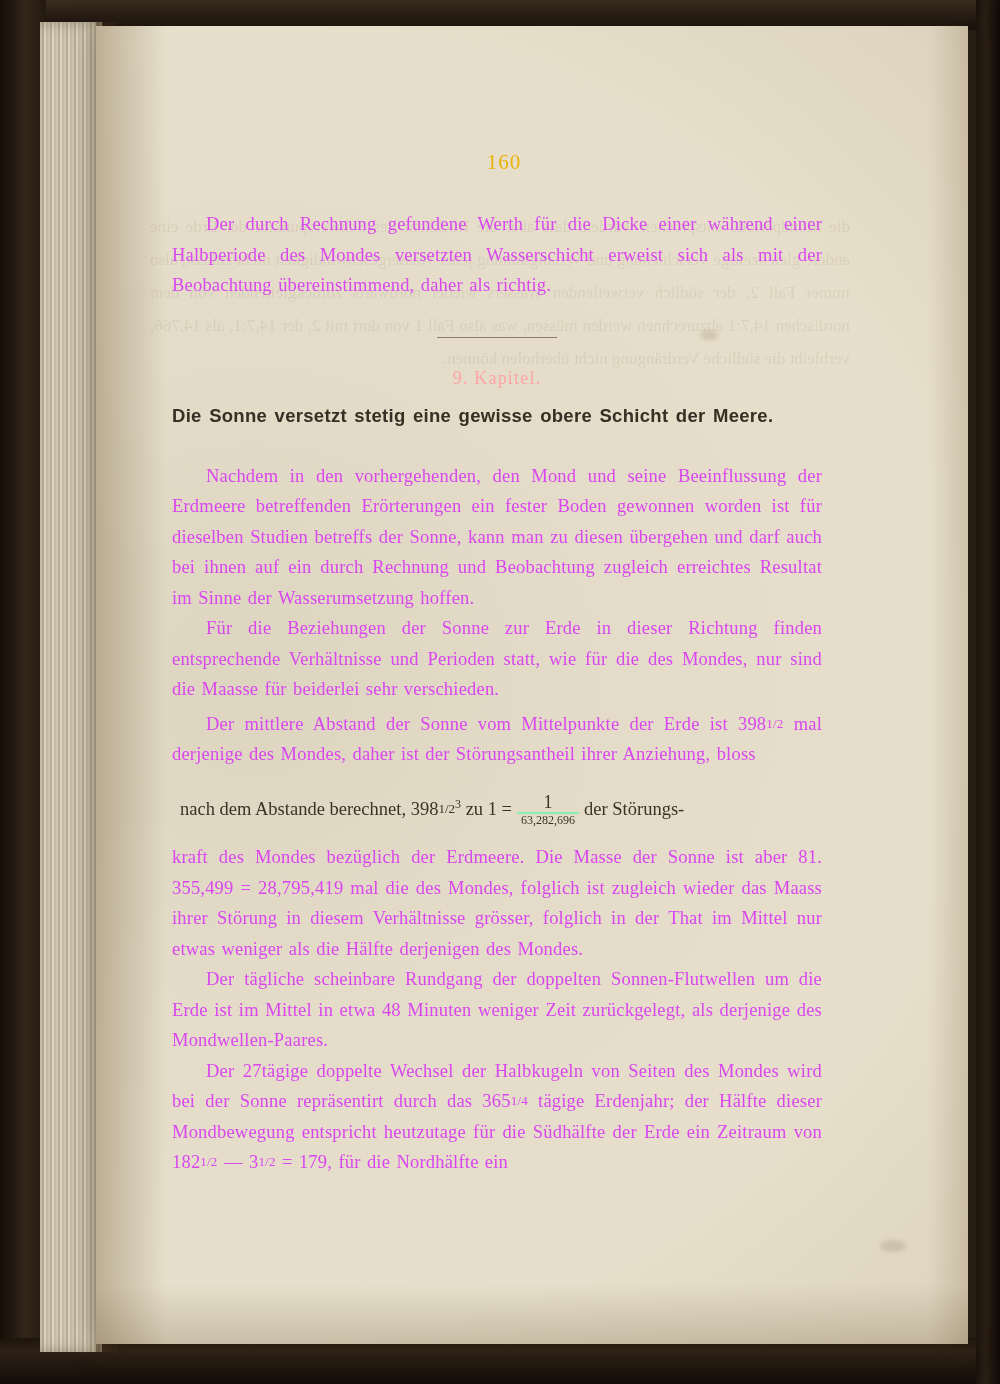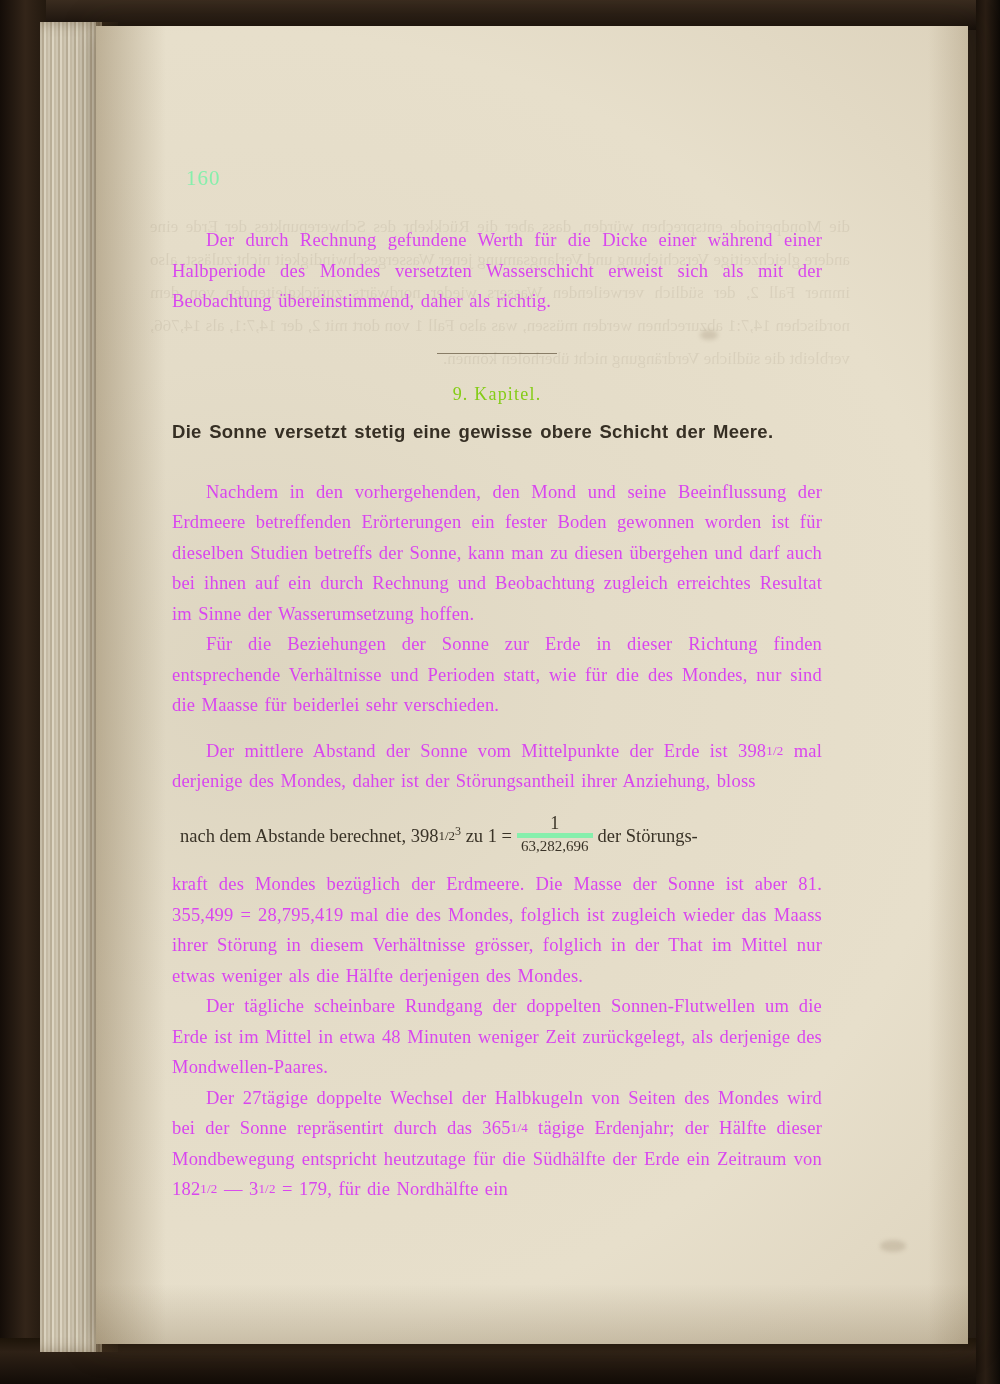--- a/index.html
+++ b/index.html
@@ -115,27 +115,26 @@
 
   
   .text-col {
     position: absolute;
     left: 172px;
     top: 150px;
     width: 650px;
     color: #3a3327;
   }
   .folio {
-    text-align: left;
+    text-align: center;
     font-size: 21px;
     letter-spacing: 1px;
-    color: #86efac;
+    color: #eab308;
     margin-bottom: 34px;
     margin-left: 14px;
-    margin-top: 16px;
   }
   p.para {
     margin: 0 0 0 0;
     font-size: 18.5px;
     line-height: 30.5px;
     text-align: justify;
     text-indent: 34px;
     color: #d946ef;
     letter-spacing: 0.2px;
     word-spacing: 1.5px;
@@ -144,21 +143,21 @@
     width: 120px;
     height: 0;
     border-top: 1px solid #6a5c45;
     margin: 36px auto 30px auto;
     opacity: 0.75;
   }
   .chapter-num {
     text-align: center;
     font-size: 18px;
     letter-spacing: 1.2px;
-    color: #84cc16;
+    color: #fca5a5;
     margin-bottom: 16px;
   }
   .chapter-title {
     font-family: "Liberation Sans", sans-serif;
     font-weight: bold;
     font-size: 18.5px;
     letter-spacing: 0.3px;
     color: #362f24;
     margin-bottom: 34px;
     word-spacing: 2px;
@@ -166,21 +165,21 @@
 
   
   .frac {
     display: inline-block;
     vertical-align: -0.55em;
     text-align: center;
     line-height: 1.15;
     margin: 0 5px;
   }
   .frac .num { display: block; font-size: 18px; padding: 0 6px; }
-  .frac .den { display: block; border-top: 5px solid #86efac; font-size: 15px; padding: 0 4px; }
+  .frac .den { display: block; border-top: 2px solid #86efac; font-size: 12px; padding: 0 4px; }
   .vf { font-size: 13px; vertical-align: 0.15em; }
   .sup { font-size: 12px; vertical-align: 0.55em; }
   .formula-line {
     font-size: 18.5px;
     line-height: 52px;
     text-align: justify;
     text-indent: 0;
     margin: 8px;
   }
   
@@ -223,21 +222,21 @@
     <p class="para">Der durch Rechnung gefundene Werth für die Dicke einer während einer Halbperiode des Mondes versetzten Wasserschicht erweist sich als mit der Beobachtung übereinstimmend, daher als richtig.</p>
 
     <div class="rule"></div>
 
     <div class="chapter-num">9. Kapitel.</div>
     <div class="chapter-title">Die Sonne versetzt stetig eine gewisse obere Schicht der Meere.</div>
 
     <p class="para">Nachdem in den vorhergehenden, den Mond und seine Beeinflussung der Erdmeere betreffenden Erörterungen ein fester Boden gewonnen worden ist für dieselben Studien betreffs der Sonne, kann man zu diesen übergehen und darf auch bei ihnen auf ein durch Rechnung und Beobachtung zugleich erreichtes Resultat im Sinne der Wasserumsetzung hoffen.</p>
     <p class="para">Für die Beziehungen der Sonne zur Erde in dieser Richtung finden entsprechende Verhältnisse und Perioden statt, wie für die des Mondes, nur sind die Maasse für beiderlei sehr verschieden.</p>
 
-    <p class="para" style="margin-top:15px;">
+    <p class="para" style="margin-top:4px;">
       <span>Der mittlere Abstand der Sonne vom Mittelpunkte der Erde ist 398</span><span class="vf">1/2</span><span> mal derjenige des Mondes, daher ist der Störungsantheil ihrer Anziehung, bloss</span>
     </p>
 
     <p class="formula-line">
       <span>nach dem Abstande berechnet, 398</span><span class="vf">1/2</span><span class="sup">3</span><span> zu 1 =</span><span class="frac"><span class="num">1</span><span class="den">63,282,696</span></span><span>der Störungs-</span>
     </p>
 
     <p class="para" style="text-indent:0;">kraft des Mondes bezüglich der Erdmeere. Die Masse der Sonne ist aber 81. 355,499 = 28,795,419 mal die des Mondes, folglich ist zugleich wieder das Maass ihrer Störung in diesem Verhältnisse grösser, folglich in der That im Mittel nur etwas weniger als die Hälfte derjenigen des Mondes.</p>
 
     <p class="para">Der tägliche scheinbare Rundgang der doppelten Sonnen-Flutwellen um die Erde ist im Mittel in etwa 48 Minuten weniger Zeit zurückgelegt, als derjenige des Mondwellen-Paares.</p>

